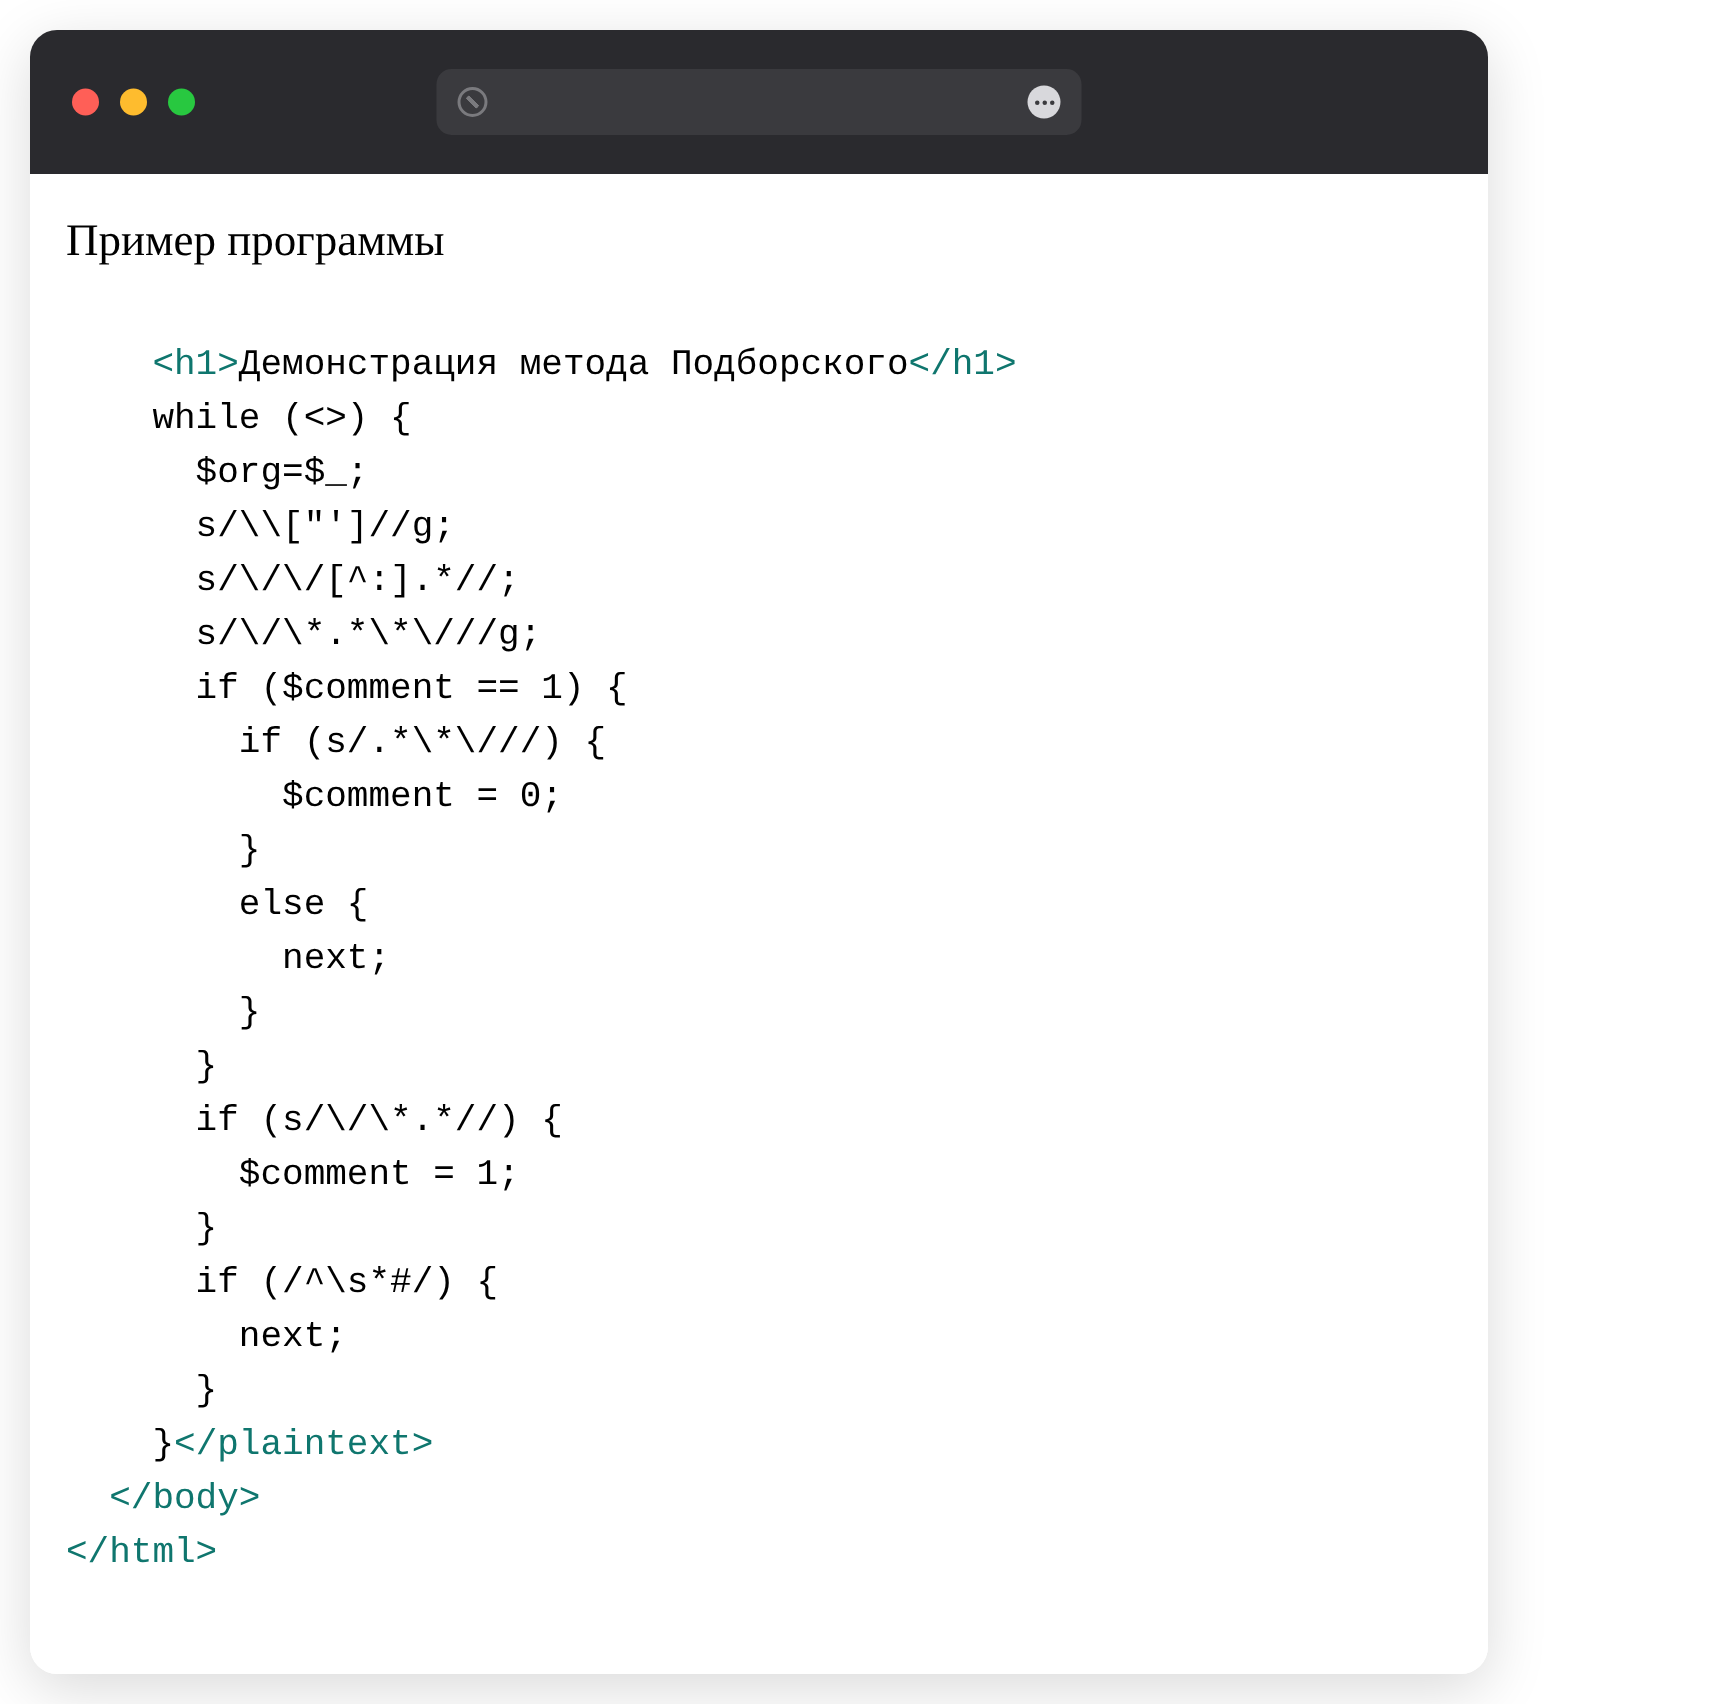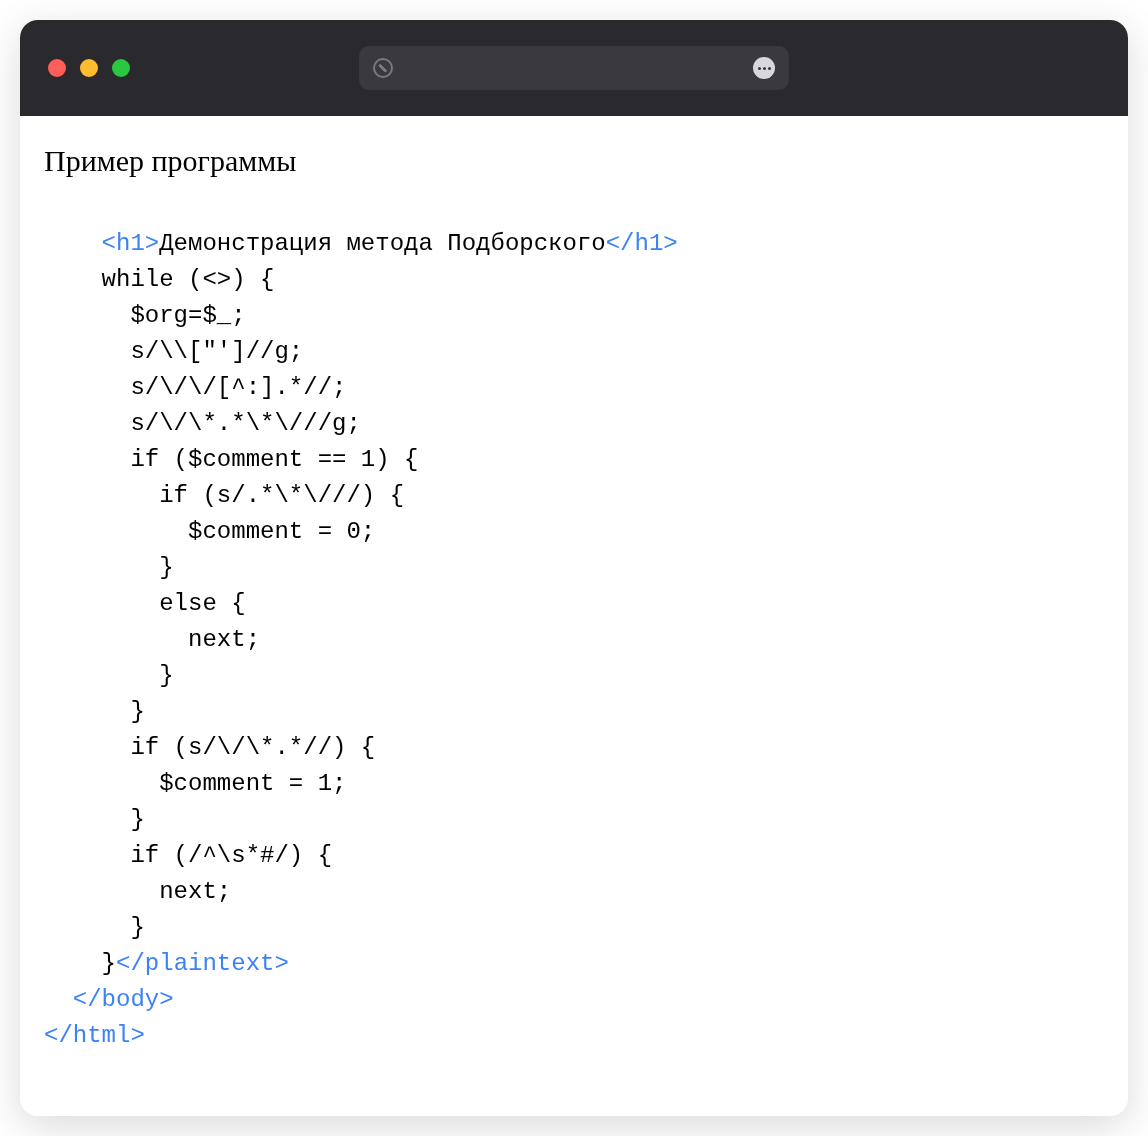--- a/index.html
+++ b/index.html
@@ -4,21 +4,21 @@
   <style>
     * { margin: 0; padding: 0; box-sizing: border-box; }
     body {
       width: 1148px;
       height: 1136px;
       background: #ffffff;
       font-family: -apple-system, BlinkMacSystemFont, "Segoe UI", sans-serif;
       overflow: hidden;
     }
     .window {
-      width: 1108px;
+      width: 972px;
       height: 1096px;
       margin: 20px;
       background: #ffffff;
       border-radius: 18px;
       overflow: hidden;
       box-shadow: 0 10px 40px rgba(0,0,0,0.15);
       display: flex;
       flex-direction: column;
     }
     .titlebar {
@@ -102,21 +102,21 @@
       color: #000000;
       margin-bottom: 48px;
     }
     .code-block {
       font-family: 'Courier New', Courier, monospace;
       font-size: 24px;
       line-height: 1.5;
       color: #000000;
       white-space: pre;
     }
-    .tag-bracket { color: #3b82f6; }
+    .tag-bracket { color: #0f766e; }
     .code-line { display: block; }
   </style>
 </head>
 <body>
 
 <div class="window">
   <div class="titlebar">
     <div class="traffic-lights">
       <div class="tl red"></div>
       <div class="tl yellow"></div>

